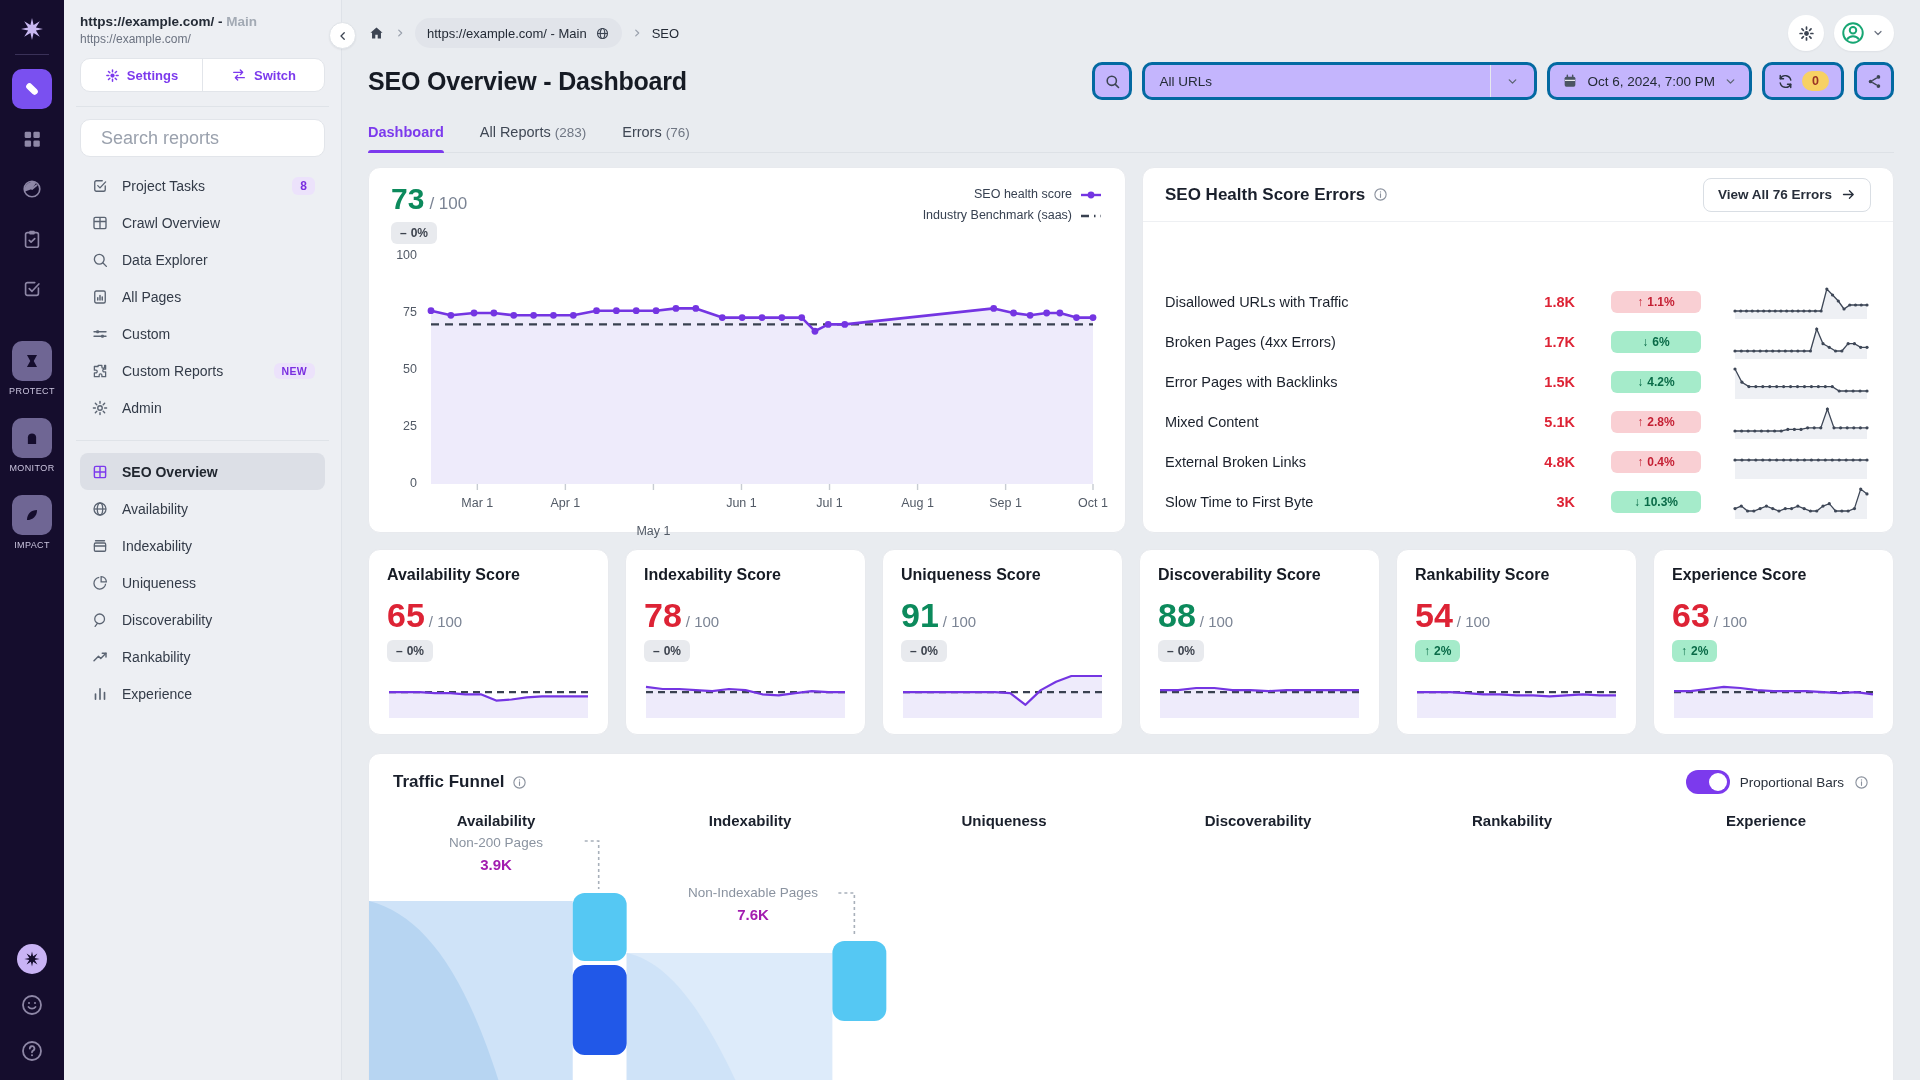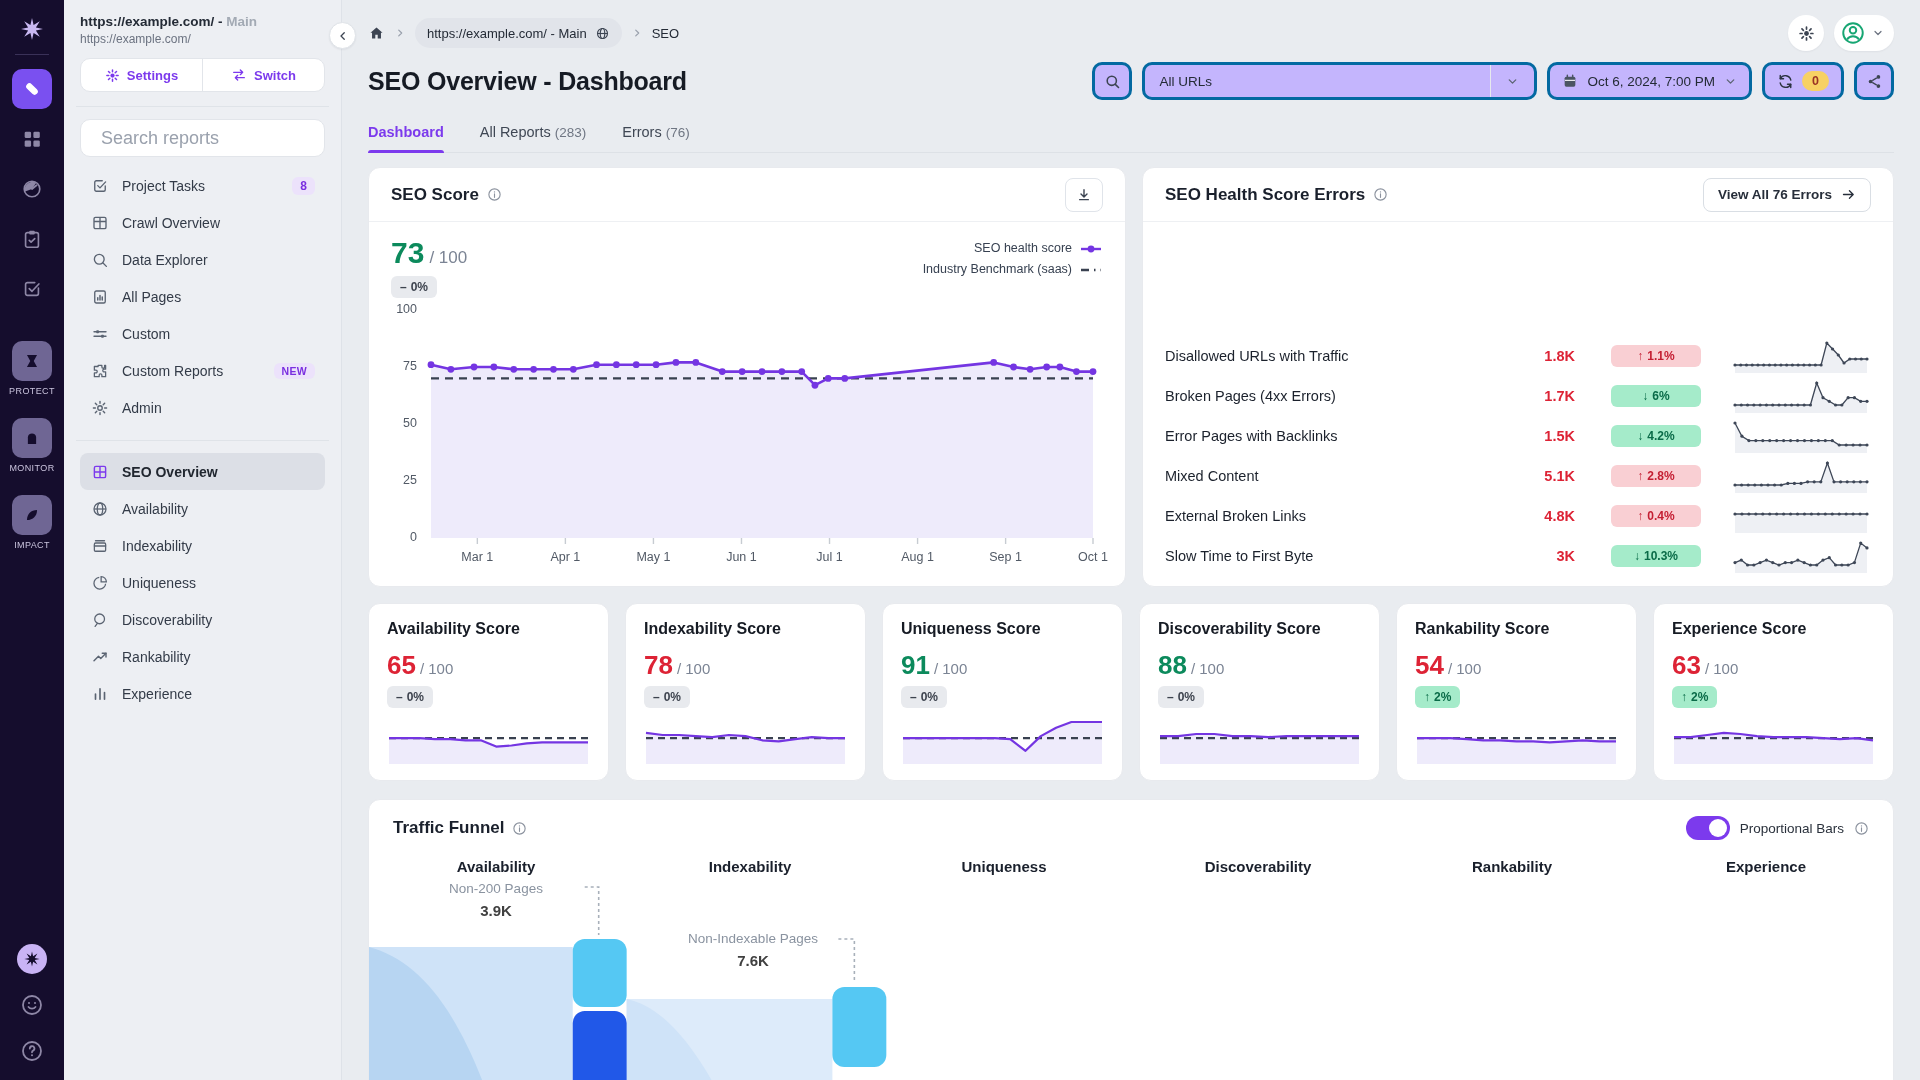--- a/index.html
+++ b/index.html
@@ -108,39 +108,39 @@
   .err-label { flex:1; font-size:14.5px; color:#1b212c; }
   .err-value { width:70px; text-align:right; font-size:14.5px; font-weight:bold; color:var(--red,#dd2335); }
   .err-pill { width:90px; justify-content:center; margin-left:36px; }
   .err-spark { margin-left:30px; }
 
   
   .row2 { display:flex; gap:16px; margin-top:16px; }
   .scard { flex:1; padding:16px 18px 14px; cursor:pointer; }
   .scard-title { font-size:16px; font-weight:bold; color:#161b24; }
   .sc-valrow { margin-top:14px; }
-  .sc-value { font-size:26px; font-weight:bold; line-height:1; }
+  .sc-value { font-size:34px; font-weight:bold; line-height:1; }
   .val-red { color:var(--red,#dd2335); } .val-green { color:var(--green,#0c8a5c); }
   .sc-denom { font-size:15px; color:#7b8494; margin-left:4px; }
   .sc-pill-wrap { margin-top:8px; }
   .cardspark { margin-top:10px; width:100%; }
 
   
   .row3 { margin-top:18px; }
   .funnel-card { height:420px; padding-top:16px; overflow:hidden; }
   .funnel-head { display:flex; align-items:center; padding:0 24px; }
   .toggle-wrap { margin-left:auto; display:flex; align-items:center; gap:10px; font-size:13.5px; color:#2a313c; }
   .toggle { width:44px; height:24px; border-radius:12px; background:var(--accent,#7c3aed); position:relative; cursor:pointer; }
   .toggle .knob { position:absolute; right:3px; top:3px; width:18px; height:18px; border-radius:50%; background:#fff; }
   .funnel-cols { display:flex; margin-top:18px; }
   .funnel-col { flex:1; text-align:center; font-size:15px; font-weight:bold; color:#1a202c; }
   .funnel-chart { position:relative; margin-top:4px; height:300px; }
   .ann { position:absolute; width:230px; text-align:center; transform:translateX(-50%); }
   .ann-label { font-size:13.5px; color:#8a93a0; }
-  .ann-value { font-size:15px; font-weight:bold; color:#404040; margin-top:6px; }
+  .ann-value { font-size:15px; font-weight:bold; color:#a21caf; margin-top:6px; }
 </style>
 </head>
 <body>
 
 <div class="rail">
   <div class="rail-logo">
     <svg width="26" height="26" viewBox="-13 -13 26 26">
         <polygon fill="currentColor" points="11,0 3.9,1.6 7.8,7.8 1.6,3.9 0,11 -1.6,3.9 -7.8,7.8 -3.9,1.6 -11,0 -3.9,-1.6 -7.8,-7.8 -1.6,-3.9 0,-11 1.6,-3.9 7.8,-7.8 3.9,-1.6"></polygon>
       </svg>
   </div>
@@ -502,40 +502,20 @@
   </div>
 
   <div class="tabs">
     <div class="tab active"><span>Dashboard</span></div>
     <div class="tab"><span>All Reports</span> <span class="cnt">(283)</span></div>
     <div class="tab"><span>Errors</span> <span class="cnt">(76)</span></div>
   </div>
 
   <div class="row1">
     <div class="card seo-card">
-      <div class="card-head">
-        <div class="card-title">
-          <span>SEO Score</span>
-          <span class="info-i">
-              <svg width="15" height="15" viewBox="0 0 24 24" fill="none" stroke="currentColor" stroke-width="1.8">
-                <circle cx="12" cy="12" r="9"></circle>
-                <path d="M12 11v5.5" stroke-linecap="round"></path>
-                <circle cx="12" cy="7.8" r="1.1" fill="currentColor" stroke="none"></circle>
-              </svg>
-            </span>
-        </div>
-        <div class="head-right">
-          <div class="sq-btn">
-            <svg width="16" height="16" viewBox="0 0 24 24" fill="none" stroke="currentColor" stroke-width="2.1" stroke-linecap="round" stroke-linejoin="round">
-                <path d="M12 4v10M7.5 10.5L12 15l4.5-4.5"></path>
-                <path d="M5.5 19h13"></path>
-              </svg>
-          </div>
-        </div>
-      </div>
       <div class="seo-body">
         <div class="score-row">
           <div>
             <span class="big-score">73</span><span class="big-denom">/ 100</span>
             <div class="score-pill-wrap"><span class="pill pill-flat">
                   <span>–</span> 
                   <span>0%</span>
                 </span></div>
           </div>
           <div class="legend">
@@ -598,21 +578,21 @@
               <line x1="228.43200000000002" y1="238" x2="228.43200000000002" y2="244" stroke="#c7ccd2" stroke-width="1.4"></line>
               <line x1="316.478" y1="238" x2="316.478" y2="244" stroke="#c7ccd2" stroke-width="1.4"></line>
               <line x1="404.524" y1="238" x2="404.524" y2="244" stroke="#c7ccd2" stroke-width="1.4"></line>
               <line x1="492.57" y1="238" x2="492.57" y2="244" stroke="#c7ccd2" stroke-width="1.4"></line>
               <line x1="580.616" y1="238" x2="580.616" y2="244" stroke="#c7ccd2" stroke-width="1.4"></line>
               <line x1="668" y1="238" x2="668" y2="244" stroke="#c7ccd2" stroke-width="1.4"></line>
             </svg>
           <div id="xlabels">
               <div class="xlab" style="left: 86.34px;">Mar 1</div>
               <div class="xlab" style="left: 174.386px;">Apr 1</div>
-              <div class="xlab" style="left: 262.432px;">May 1</div>
+              <div class="xlab" style="left: 262.432px; margin-top: 28px;">May 1</div>
               <div class="xlab" style="left: 350.478px;">Jun 1</div>
               <div class="xlab" style="left: 438.524px;">Jul 1</div>
               <div class="xlab" style="left: 526.57px;">Aug 1</div>
               <div class="xlab" style="left: 614.616px;">Sep 1</div>
               <div class="xlab" style="left: 702px;">Oct 1</div>
             </div>
         </div>
       </div>
     </div>
 

